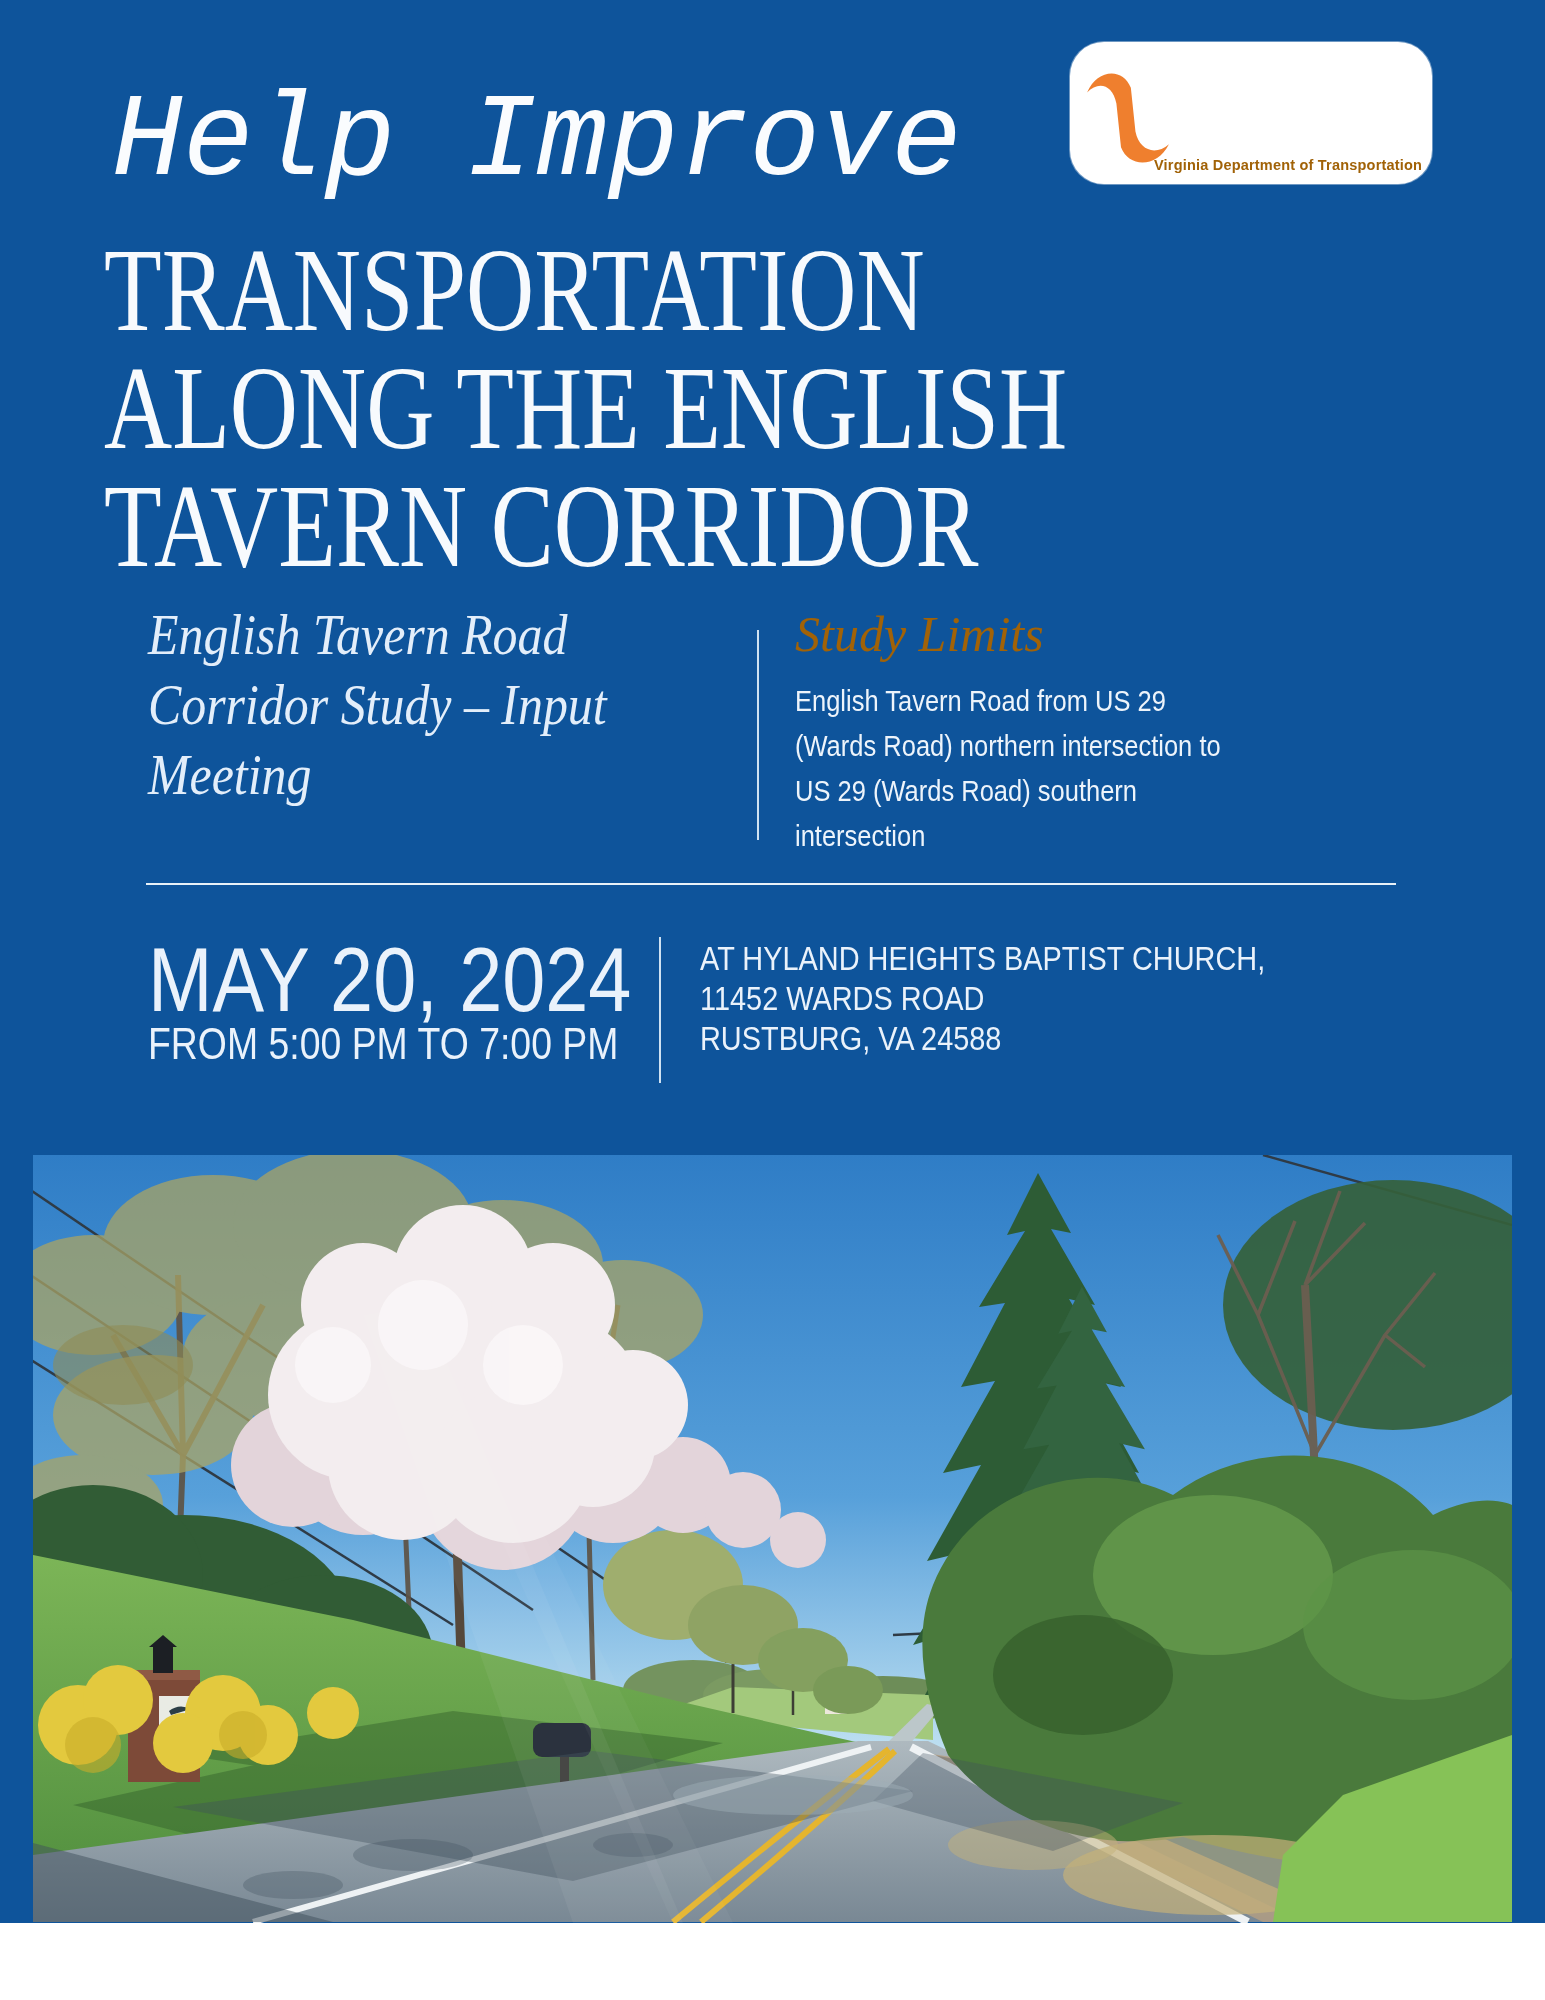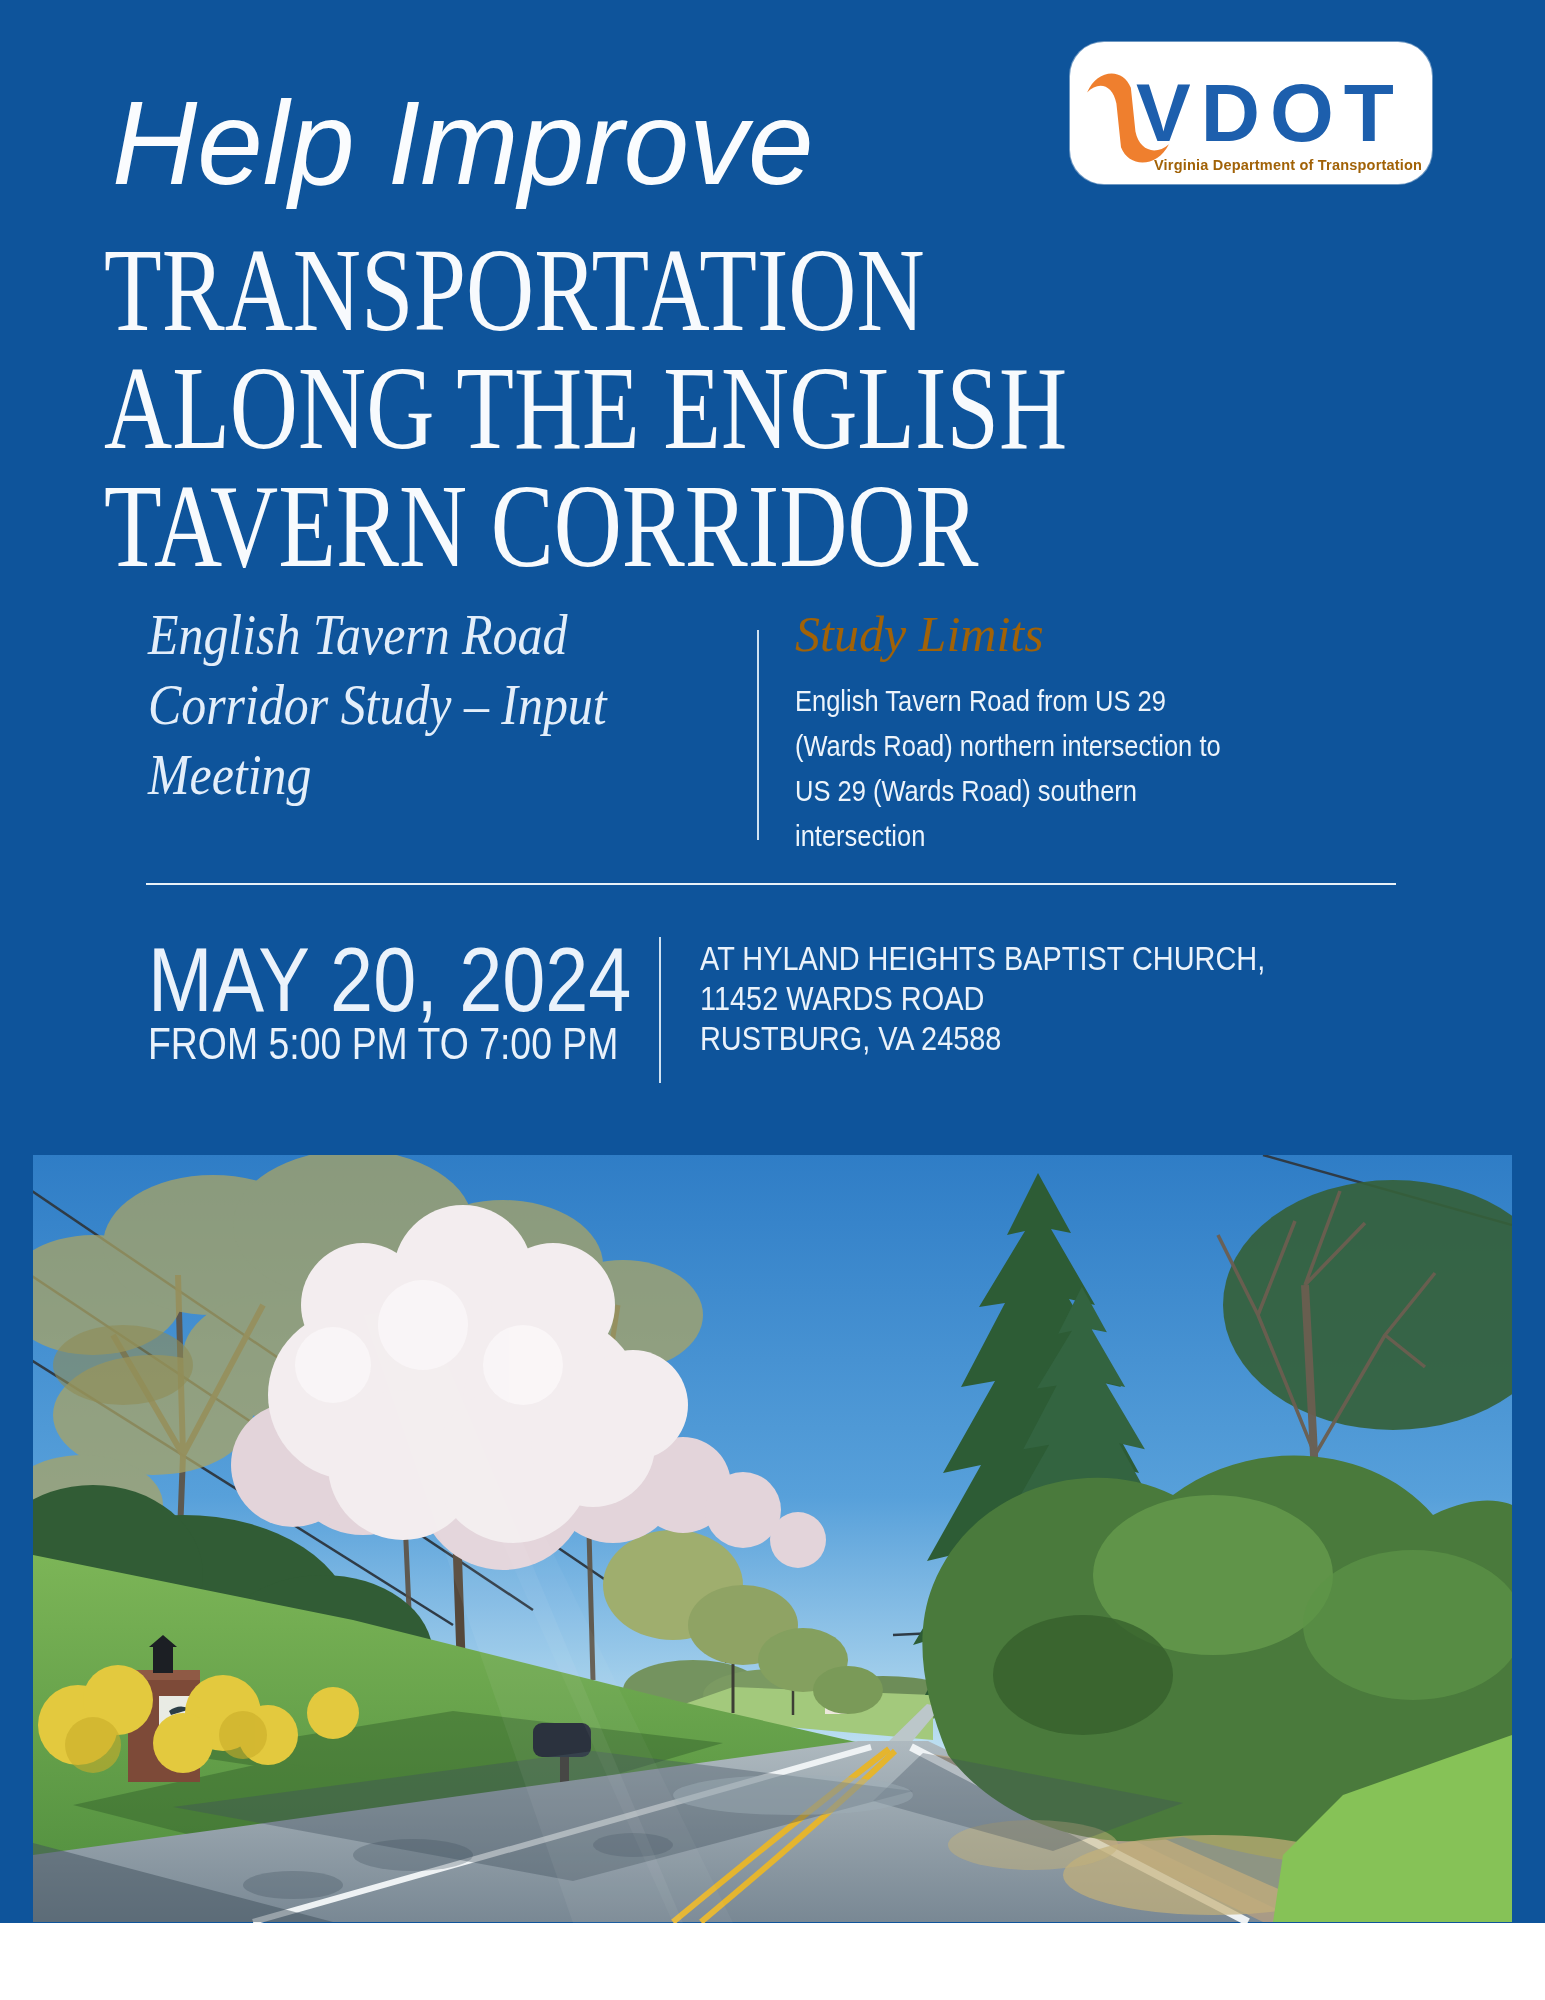--- a/index.html
+++ b/index.html
@@ -10,21 +10,21 @@
   
   .logo-card{position:absolute;left:1070px;top:42px;width:362px;height:142px;background:#ffffff;
              border-radius:34px;box-shadow:0 0 0 1px rgba(255,255,255,.4);}
   .logo-swoosh{position:absolute;left:6px;top:16px;}
   .logo-word{position:absolute;left:66px;top:30px;font-size:82px;font-weight:bold;color:#1d5fad;
              letter-spacing:10px;line-height:82px;font-family:"Liberation Sans",sans-serif;}
   .logo-tagline{position:absolute;left:84px;top:115px;font-size:14.5px;font-weight:bold;color:#a16207;
                 letter-spacing:.2px;white-space:nowrap;}
 
   
-  .script-title{position:absolute;left:112px;top:78px;font-family:Liberation Sans, sans-serif;
+  .script-title{position:absolute;left:112px;top:78px;font-family:Liberation Mono, monospace;
                 font-style:italic;font-size:118px;line-height:130px;color:#fafcfe;white-space:nowrap;}
   .main-title{position:absolute;left:104px;top:232px;font-family:"Liberation Serif","DejaVu Serif",serif;
               font-size:118px;line-height:118px;color:#f7fafd;transform:scaleX(.80);
               transform-origin:left top;white-space:nowrap;}
   .left-heading{position:absolute;left:148px;top:600px;font-family:"Liberation Serif","DejaVu Serif",serif;
                 font-style:italic;font-size:58px;line-height:70px;color:#e3eefa;transform:scaleX(.86);
                 transform-origin:left top;white-space:nowrap;}
   .study-heading{position:absolute;left:795px;top:604px;font-family:"Liberation Serif","DejaVu Serif",serif;
                  font-style:italic;font-size:50px;line-height:60px;color:#a16207;white-space:nowrap;}
   .study-body{position:absolute;left:795px;top:678px;font-size:30px;line-height:45px;color:#edf4fb;
@@ -51,21 +51,20 @@
 </head>
 <body>
 
 <div class="page">
   <div class="blue-panel"></div>
 
   <div class="logo-card">
     <svg class="logo-swoosh" width="120" height="120" viewBox="0 0 120 120">
       <path d="M14,30 C26,8 52,8 58,30 L58,74 C60,94 76,100 90,90 C76,112 48,110 42,88 L42,44 C40,24 26,20 14,30 Z" fill="#ef7f2e" transform="rotate(-6 55 60)"></path>
     </svg>
-    <div class="logo-word">VDOT</div>
     <div class="logo-tagline">Virginia Department of Transportation</div>
   </div>
 
   <div class="script-title">Help Improve</div>
   <div class="main-title">
     <div>TRANSPORTATION</div>
     <div>ALONG THE ENGLISH</div>
     <div>TAVERN CORRIDOR</div>
   </div>
 

